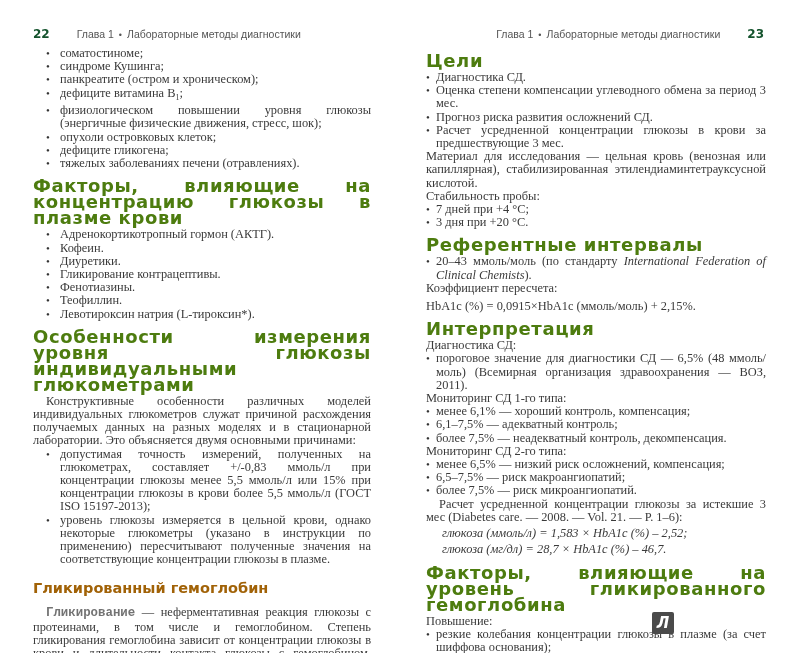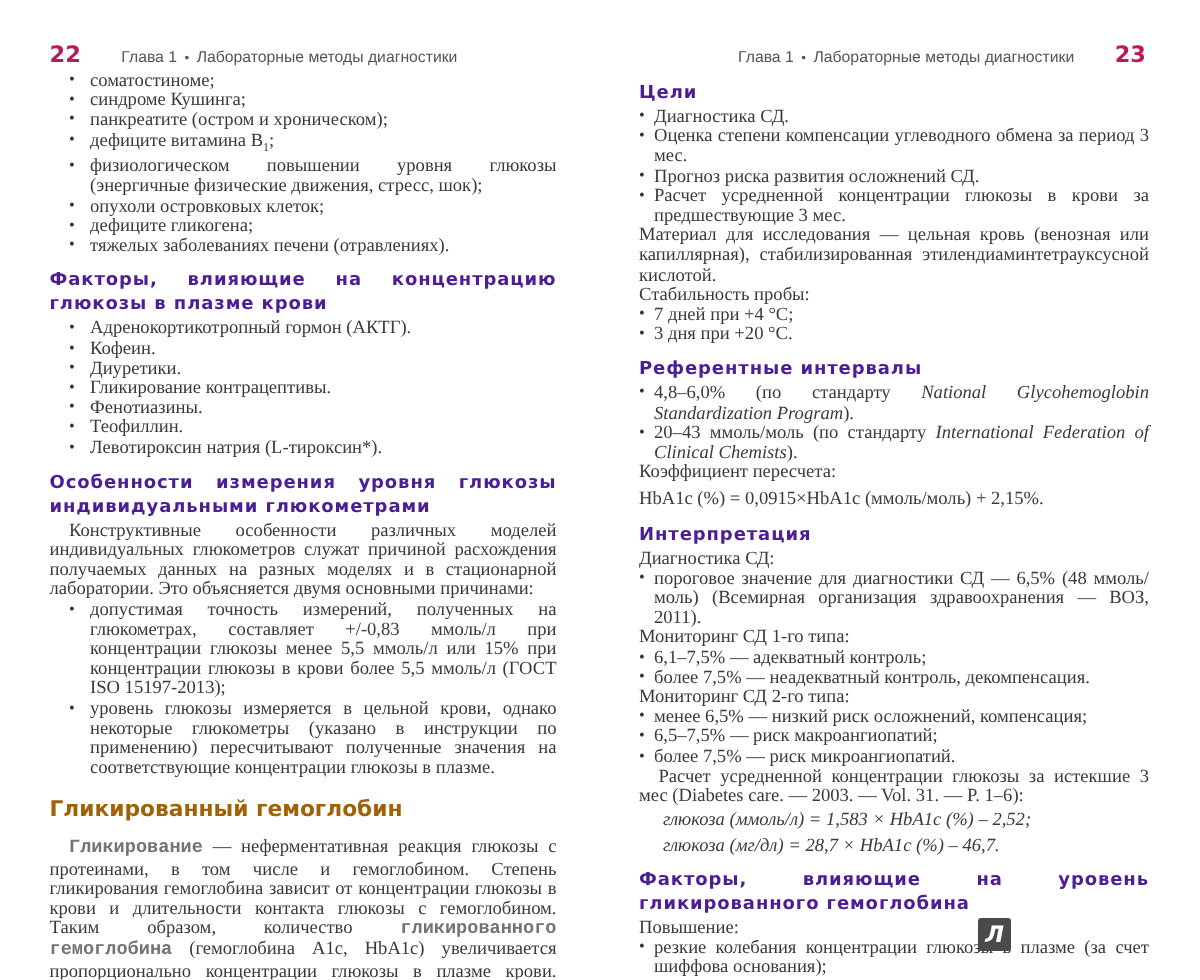--- a/index.html
+++ b/index.html
@@ -4,40 +4,40 @@
 <style>
   html, body { margin: 0; padding: 0; background: #ffffff; }
   body { width: 800px; height: 653px; position: relative; overflow: hidden; color: #3a3a3a;
          font-family: "Liberation Serif", "DejaVu Serif", serif; }
   .page { position: absolute; top: 0; height: 653px; }
   .page.left { left: 0; width: 400px; }
   .page.right { left: 400px; width: 400px; }
 
   .run-head { position: absolute; top: 27px; font-family: "Liberation Sans", "DejaVu Sans", sans-serif;
               font-size: 10.5px; color: #555; display: flex; align-items: baseline; }
-  .page-num { font-family: "DejaVu Sans", "Liberation Sans", sans-serif; font-weight: bold; font-size: 15px; color: #be185d; }
+  .page-num { font-family: "DejaVu Sans", "Liberation Sans", sans-serif; font-weight: bold; font-size: 12px; color: #14532d; }
   .left .run-head { left: 33px; }
   .left .run-head .chapter { margin-left: 27px; }
   .right .run-head { right: 36px; }
   .right .run-head .page-num { margin-left: 27px; }
   .bullet-sep { margin: 0 5px; font-size: 9px; }
 
   .body { position: absolute; font-size: 12.4px; line-height: 13.2px; text-align: justify; }
   .left .body { left: 33px; width: 338px; top: 47px; }
   .right .body { left: 426px; width: 340px; top: 53px; }
   .right .body { left: 26px; }
 
   ul { list-style: none; margin: 0; padding: 0; }
   ul li { position: relative; padding-left: 14px; }
   .left ul li { margin-left: 13px; }
   ul li::before { content: "•"; position: absolute; left: 0; top: 0; font-size: 11px; color: #333; }
   .right ul li { padding-left: 10px; }
 
-  h2 { font-family: "DejaVu Sans", "Liberation Sans", sans-serif; font-weight: bold; font-size: 12px;
-       line-height: 16px; margin: 8px 0 2px 0; color: #4c1d95; letter-spacing: 0.6px; }
+  h2 { font-family: "DejaVu Sans", "Liberation Sans", sans-serif; font-weight: bold; font-size: 18px;
+       line-height: 16px; margin: 8px 0 2px 0; color: #4d7c0f; letter-spacing: 0.6px; }
   h2.sect { font-size: 14.5px; letter-spacing: 0; margin-top: 14px; margin-bottom: 10px; color: #a16207; }
   .left h2 { }
   .left h2.sect { margin-left: 0; }
   p { margin: 0; }
   .indent { text-indent: 13px; }
   .formula { margin: 5px 0 2px 0; }
   .formula2 { margin: 3px 0 0 16px; font-style: italic; }
   b { color: #737373; font-family: Liberation Mono, monospace; }
   i { font-style: italic; }
   sub { font-size: 8px; }
@@ -110,43 +110,43 @@
     </ul>
     <p>Материал для исследования — цельная кровь (венозная или капиллярная), стабилизированная этилендиаминтетрауксусной кислотой.</p>
     <p>Стабильность пробы:</p>
     <ul>
       <li>7 дней при +4 °C;</li>
       <li>3 дня при +20 °C.</li>
     </ul>
 
     <h2>Референтные интервалы</h2>
     <ul>
-      <li><span>4,8–6,0% (по стандарту </span><i>National Glycohemoglobin Standardization Program</i><span>).</span></li>
       <li><span>20–43 ммоль/моль (по стандарту </span><i>International Federation of Clinical Chemists</i><span>).</span></li>
     </ul>
     <p>Коэффициент пересчета:</p>
     <p class="formula">HbA1c (%) = 0,0915×HbA1c (ммоль/моль) + 2,15%.</p>
 
     <h2>Интерпретация</h2>
     <p>Диагностика СД:</p>
     <ul>
       <li>пороговое значение для диагностики СД — 6,5% (48 ммоль/моль) (Всемирная организация здравоохранения — ВОЗ, 2011).</li>
     </ul>
     <p>Мониторинг СД 1-го типа:</p>
     <ul>
+      <li>менее 6,1% — хороший контроль, компенсация;</li>
       <li>6,1–7,5% — адекватный контроль;</li>
       <li>более 7,5% — неадекватный контроль, декомпенсация.</li>
     </ul>
     <p>Мониторинг СД 2-го типа:</p>
     <ul>
       <li>менее 6,5% — низкий риск осложнений, компенсация;</li>
       <li>6,5–7,5% — риск макроангиопатий;</li>
       <li>более 7,5% — риск микроангиопатий.</li>
     </ul>
-    <p class="indent">Расчет усредненной концентрации глюкозы за истекшие 3 мес (Diabetes care. — 2003. — Vol. 31. — P. 1–6):</p>
+    <p class="indent">Расчет усредненной концентрации глюкозы за истекшие 3 мес (Diabetes care. — 2008. — Vol. 21. — P. 1–6):</p>
     <p class="formula2">глюкоза (ммоль/л) = 1,583 × HbA1c (%) – 2,52;</p>
     <p class="formula2">глюкоза (мг/дл) = 28,7 × HbA1c (%) – 46,7.</p>
 
     <h2>Факторы, влияющие на уровень гликированного гемоглобина</h2>
     <p>Повышение:</p>
     <ul>
       <li>резкие колебания концентрации глюкозы в плазме (за счет шиффова основания);</li>
 
     </ul>
   </div>

